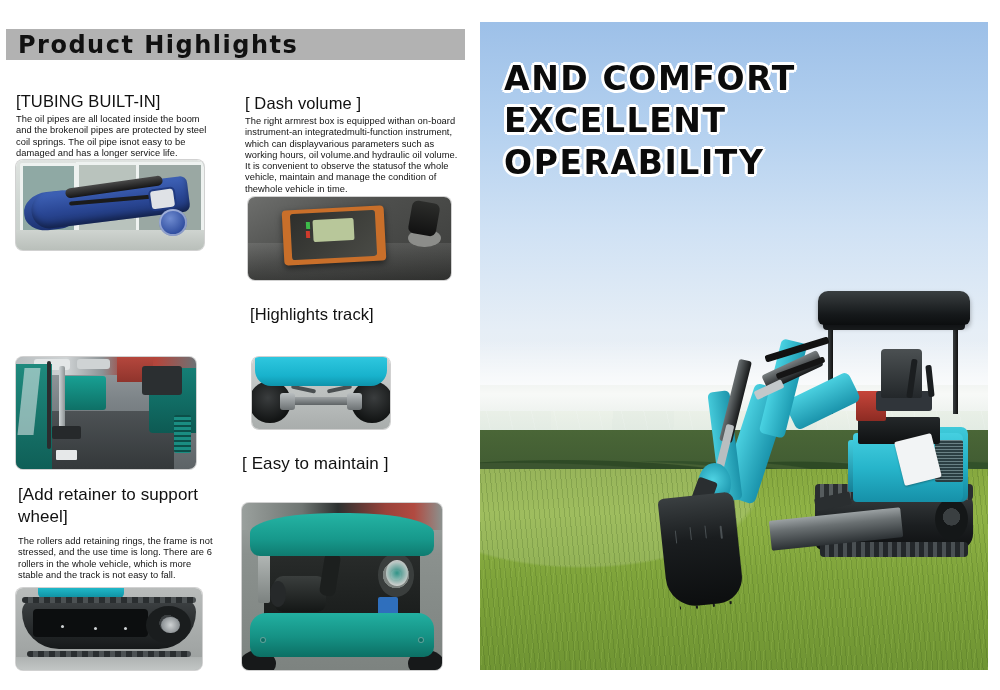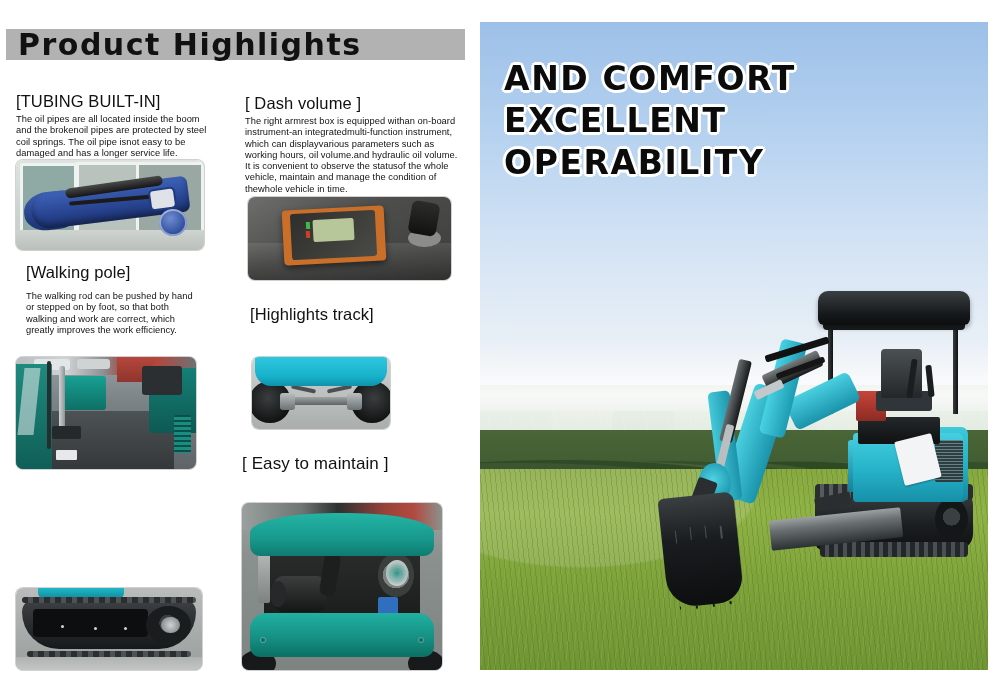--- a/index.html
+++ b/index.html
@@ -11,21 +11,21 @@
 
   
   .left-pane{position:absolute;left:0;top:0;width:470px;height:690px;}
 
   .header-bar{
     position:absolute;left:6px;top:29px;width:459px;height:31px;
     background:#b2b2b2;
   }
   .header-title{
     position:absolute;left:18px;top:30px;width:440px;height:38px;
-    font-size:30px;font-weight:bold;letter-spacing:1.5px;
+    font-size:24px;font-weight:bold;letter-spacing:1.5px;
     line-height:30px;color:#111;white-space:nowrap;
     font-family:"DejaVu Sans", sans-serif;
   }
 
   .feature{position:absolute;}
   .f-title{
     font-size:16.5px;font-weight:400;color:#111;line-height:19px;
     margin:0 0 3px 0;letter-spacing:0.1px;
   }
   .f-title.big{font-size:17px;}
@@ -336,24 +336,20 @@
       <div class="lay scratch"></div>
       <div class="lay panel"></div>
         <div class="lay panelin"></div>
       <div class="lay lcd"></div>
         <div class="lay led-g"></div>
         <div class="lay led-r"></div>
       <div class="lay knobbase"></div>
         <div class="lay knob"></div>
     </div>
 
-    <div class="feature" style="left:26px;top:263px;width:175px;">
-      <p class="f-title" style="margin-bottom:9px;">[Walking pole]</p>
-      <p class="f-body">The walking rod can be pushed by hand or stepped on by foot, so that both walking and work are correct, which greatly improves the work efficiency.</p>
-    </div>
     <div class="photo ph-walk" style="position:absolute;left:16px;top:357px;width:180px;height:112px;">
       <div class="lay topstrip"></div>
         <div class="lay car"></div>
         <div class="lay car2"></div>
       <div class="lay redwall"></div>
       <div class="lay floor"></div>
       <div class="lay rightunit"></div>
         <div class="lay rightdark"></div>
       <div class="lay cabL"></div>
         <div class="lay cabL2"></div>
@@ -372,20 +368,24 @@
       <div class="lay tyreL"></div>
         <div class="lay tyreR"></div>
       <div class="lay armL"></div>
         <div class="lay armR"></div>
       <div class="lay axle"></div>
         <div class="lay hubL"></div>
         <div class="lay hubR"></div>
       <div class="lay body"></div>
     </div>
 
+    <div class="feature" style="left:18px;top:484px;width:195px;">
+      <p class="f-title big" style="line-height:22px;margin-bottom:8px;">[Add retainer to support wheel]</p>
+      <p class="f-body">The rollers add retaining rings, the frame is not stressed, and the use time is long. There are 6 rollers in the whole vehicle, which is more stable and the track is not easy to fall.</p>
+    </div>
     <div class="photo ph-roll" style="position:absolute;left:16px;top:588px;width:186px;height:82px;">
       <div class="lay teal"></div>
       <div class="lay belt"></div>
       <div class="lay beltinner"></div>
       <div class="lay lug"></div>
         <div class="lay lug2"></div>
       <div class="lay sprock"></div>
         <div class="lay hub"></div>
       <div class="lay dot" style="left:24%;top:45%;"></div>
       <div class="lay dot" style="left:42%;top:47%;"></div>

